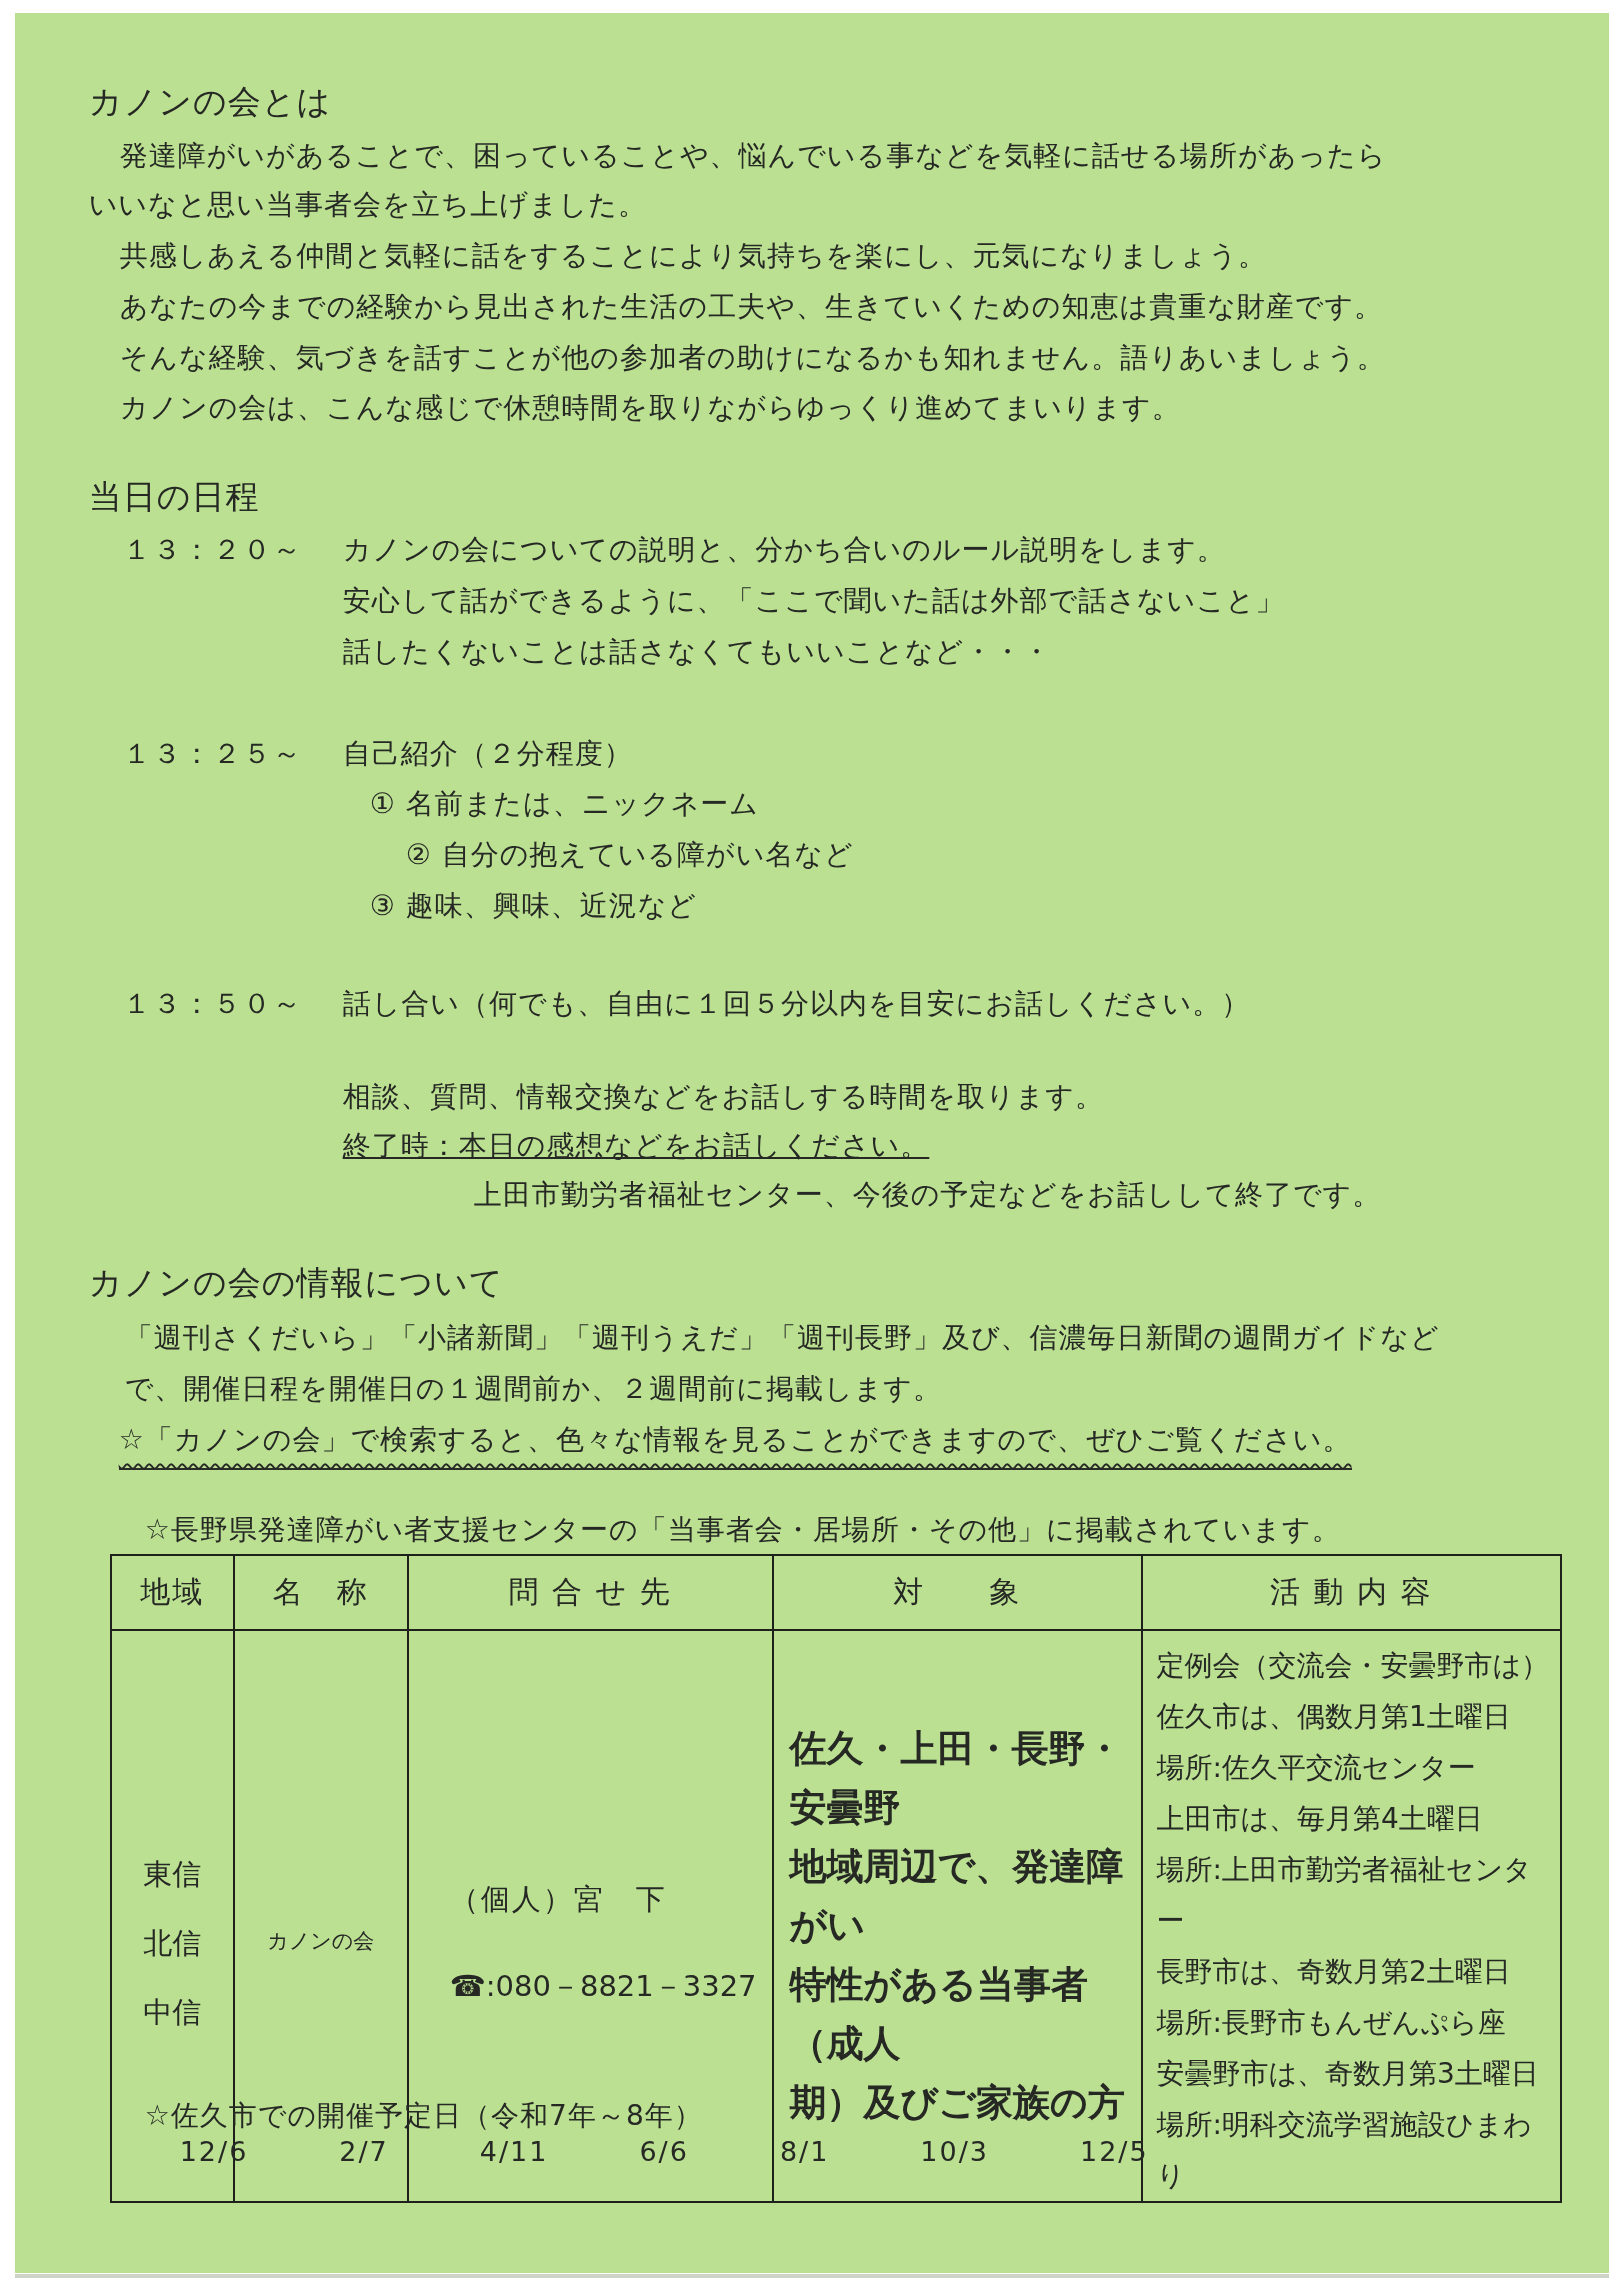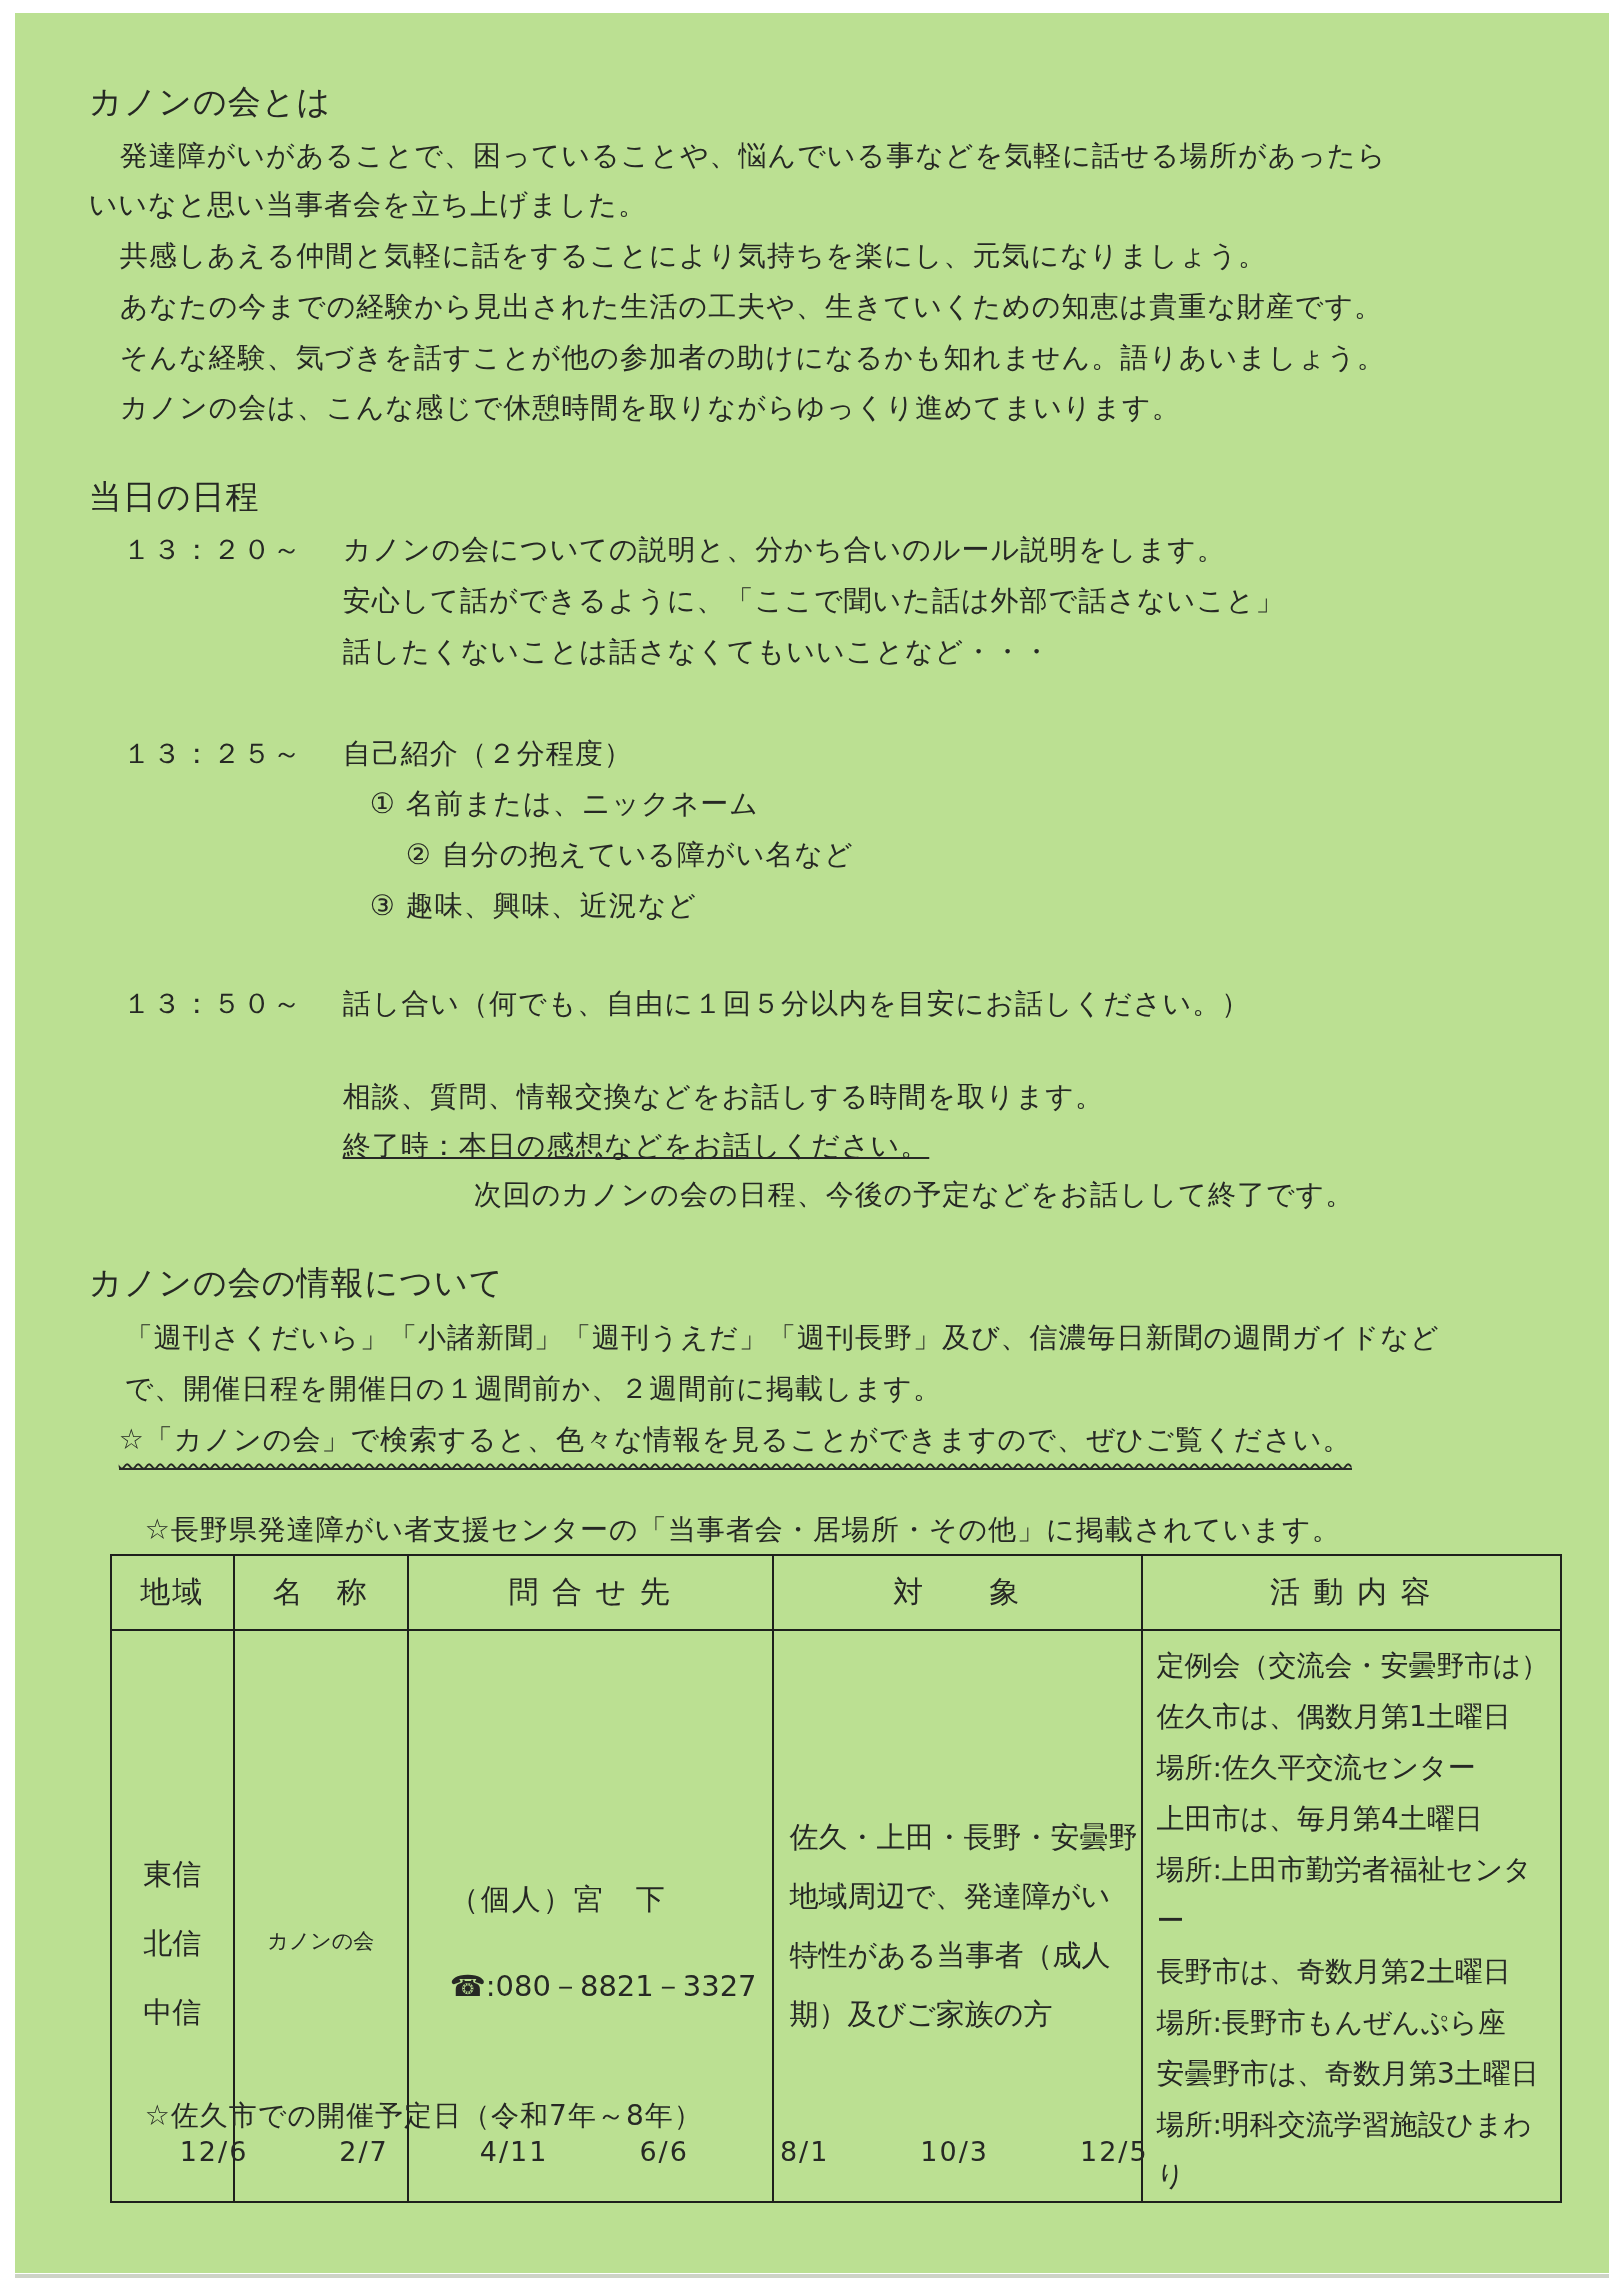--- a/index.html
+++ b/index.html
@@ -37,22 +37,22 @@
   .info-table th{font-weight:normal;font-size:30px;height:71px;text-align:center;
         letter-spacing:2px;}
   .c-region{width:123px;} .c-name{width:174px;} .c-contact{width:365px;}
   .c-target{width:369px;} .c-activity{width:419px;}
   .info-table td{vertical-align:middle;height:459px;padding:0;}
   .region-cell div{text-align:center;line-height:69px;font-size:29px;}
   .region-cell{padding-top:54px !important;}
   .name-cell{text-align:center;font-size:21px;padding-top:49px !important;}
   .contact-cell{padding-left:41px !important;padding-top:54px !important;font-size:29px;}
   .contact-cell .l1{margin-bottom:47px;letter-spacing:2px;}
-  .target-cell{padding-left:15.7px !important;font-size:29px;line-height:59px;
-        padding-top:19.6px !important;}
+  .target-cell{padding-left:15.7px !important;font-size:37px;line-height:59px;
+        padding-top:19.6px !important;font-weight:bold;}
   .activity-cell{padding:9.8px 0 0 13.7px !important;font-size:28px;line-height:51px;}
   
   #footer-head{top:2078px;left:130px;}
   #dates{top:2123px;left:165px;display:flex;gap:91px;font-size:27px;letter-spacing:2px;}
 </style>
 </head>
 <body>
 
 <div class="page">
 
@@ -74,21 +74,21 @@
   <div class="abs t time" style="top:716px;">１３：２５～</div>
   <div class="abs t sline" style="top:716px;">自己紹介（２分程度）</div>
   <div class="abs t bullet" style="top:766px;">① 名前または、ニックネーム</div>
   <div class="abs t bullet" style="top:817px;margin-left:36px;">② 自分の抱えている障がい名など</div>
   <div class="abs t bullet" style="top:868px;">③ 趣味、興味、近況など</div>
 
   <div class="abs t time" style="top:966px;">１３：５０～</div>
   <div class="abs t sline" style="top:966px;">話し合い（何でも、自由に１回５分以内を目安にお話しください。）</div>
   <div class="abs t sline" style="top:1059px;">相談、質問、情報交換などをお話しする時間を取ります。</div>
   <div class="abs t sline" style="top:1108px;text-decoration:underline;">終了時：本日の感想などをお話しください。</div>
-  <div class="abs t deep" style="top:1157px;">次回のカノンの会の日程、今後の予定などをお話しして終了です。</div>
+  <div class="abs t deep" style="top:1157px;">上田市勤労者福祉センター、今後の予定などをお話しして終了です。</div>
 
   <div id="info-head" class="abs t head">カノンの会の情報について</div>
   <div id="info-l1" class="abs t">「週刊さくだいら」「小諸新聞」「週刊うえだ」「週刊長野」及び、信濃毎日新聞の週間ガイドなど</div>
   <div id="info-l2" class="abs t">で、開催日程を開催日の１週間前か、２週間前に掲載します。</div>
   <div id="info-star" class="abs t">
     <span class="wavy">☆「カノンの会」で検索すると、色々な情報を見ることができますので、ぜひご覧ください。</span>
   </div>
 
   <div id="support" class="abs t">☆長野県発達障がい者支援センターの「当事者会・居場所・その他」に掲載されています。</div>
 

